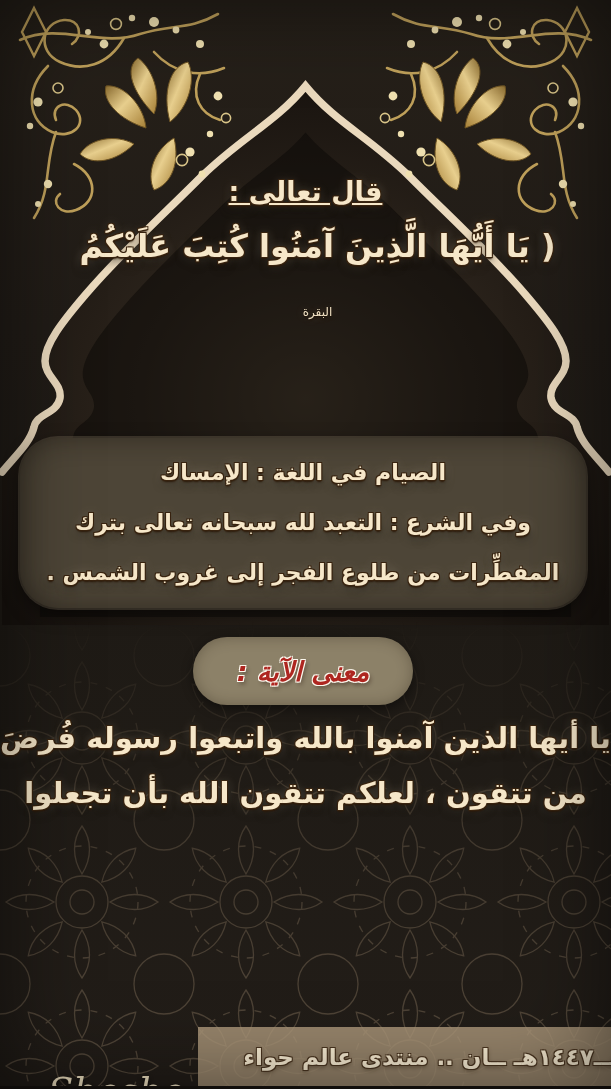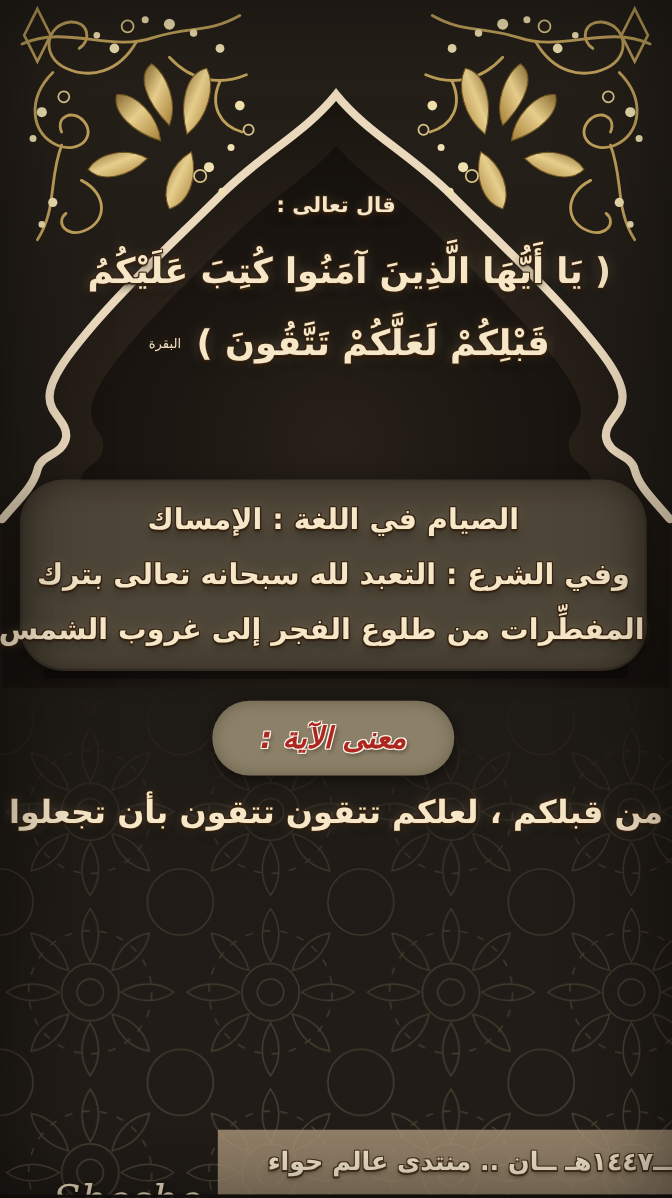--- a/index.html
+++ b/index.html
@@ -9,34 +9,34 @@
     font-family:"DejaVu Sans",sans-serif;
   }
   .bg-svg{position:absolute;left:0;top:0;width:611px;height:1089px;display:block;}
   
   .ar{direction:rtl;text-align:center;color:#f6e7c9;}
   .outline{
     text-shadow:
       1px 1px 0 #38230f,-1px 1px 0 #38230f,1px -1px 0 #38230f,-1px -1px 0 #38230f,
       0 2px 2px #2a1808, 0 0 12px rgba(255,238,200,.28), 0 4px 8px rgba(0,0,0,.55);
   }
-  .qala{position:absolute;left:0;top:176px;width:100%;font-size:19px;font-weight:bold;}
+  .qala{position:absolute;left:0;top:176px;width:100%;font-size:27px;font-weight:bold;text-decoration:underline;}
   .verse{position:absolute;left:0;top:213px;width:100%;padding-left:12px;}
   .verse-line{font-size:32px;font-weight:bold;line-height:66px;white-space:nowrap;}
   .verse-line3{display:flex;justify-content:center;align-items:center;gap:14px;direction:rtl;}
   .surah{font-size:12px;font-weight:normal;color:#efe0c2;
     text-shadow:0 1px 2px #1a0f05,0 0 8px rgba(255,238,200,.25);}
   
   .def-box{
     position:absolute;left:20px;top:438px;width:566px;height:170px;border-radius:38px;
     background:#4d4537;
     box-shadow:0 0 0 2px rgba(120,108,88,.35), inset 0 0 26px rgba(20,16,10,.45), 0 6px 18px rgba(0,0,0,.5);
   }
   .def-lines{position:absolute;left:0;top:10px;width:100%;}
-  .def-line{font-size:26px;font-weight:bold;line-height:50px;white-space:nowrap;}
+  .def-line{font-size:22px;font-weight:bold;line-height:50px;white-space:nowrap;}
   
   .badge{
     position:absolute;left:193px;top:637px;width:220px;height:68px;border-radius:34px;
     background:#8c8168;box-shadow:inset 0 0 14px rgba(40,32,20,.35),0 4px 12px rgba(0,0,0,.45);
     display:flex;align-items:center;justify-content:center;
   }
   .badge-text{
     direction:rtl;font-size:27px;font-weight:bold;color:#ae2620;font-style:italic;
     text-shadow:1px 1px 0 #fdf8ee,-1px 1px 0 #fdf8ee,1px -1px 0 #fdf8ee,-1px -1px 0 #fdf8ee,2px 3px 4px rgba(30,10,5,.4);
   }
@@ -160,39 +160,39 @@
     <g transform="translate(611,0) scale(-1,1)">
       <use href="#cornerOrnament" x="4" y="4"></use>
     </g>
   </svg>
 
   <div class="qala ar outline">قال تعالى :</div>
 
   <div class="verse">
     <div class="verse-line ar outline">( يَا أَيُّهَا الَّذِينَ آمَنُوا كُتِبَ عَلَيْكُمُ</div>
     <div class="verse-line verse-line3">
-      <span class="ar outline">قَبْلِكُمْ لَعَلَّكُمْ تَتَّقُونَ )</span>
       <span class="surah ar">البقرة</span>
     </div>
   </div>
 
   <div class="def-box">
     <div class="def-lines">
       <div class="def-line ar outline">الصيام في اللغة : الإمساك</div>
       <div class="def-line ar outline">وفي الشرع : التعبد لله سبحانه تعالى بترك</div>
       <div class="def-line ar outline">المفطِّرات من طلوع الفجر إلى غروب الشمس .</div>
     </div>
   </div>
 
   <div class="badge">
     <span class="badge-text">معنى الآية :</span>
   </div>
 
   <div class="meaning">
-    <div class="meaning-line ar outline">من قبلكم ، لعلكم تتقون تتقون بأن تجعلوا</div>
+    <div class="meaning-line ar outline">يا أيها الذين آمنوا بالله واتبعوا رسوله فُرضَ</div>
+    <div class="meaning-line ar outline">من تتقون ، لعلكم تتقون الله بأن تجعلوا</div>
   </div>
 
   <div class="footer-tan">
     <span class="footer-forum" style="text-shadow:1px 1px 0 #4a3520,-1px 1px 0 #4a3520,1px -1px 0 #4a3520,-1px -1px 0 #4a3520,0 2px 4px rgba(40,25,10,.5);">رمضــ١٤٤٧هـ ــان .. منتدى عالم حواء</span>
   </div>
   <div class="signature">Shosho</div>
   <div class="bottom-line"></div>
 
   <div class="vignette"></div>
 </div>

